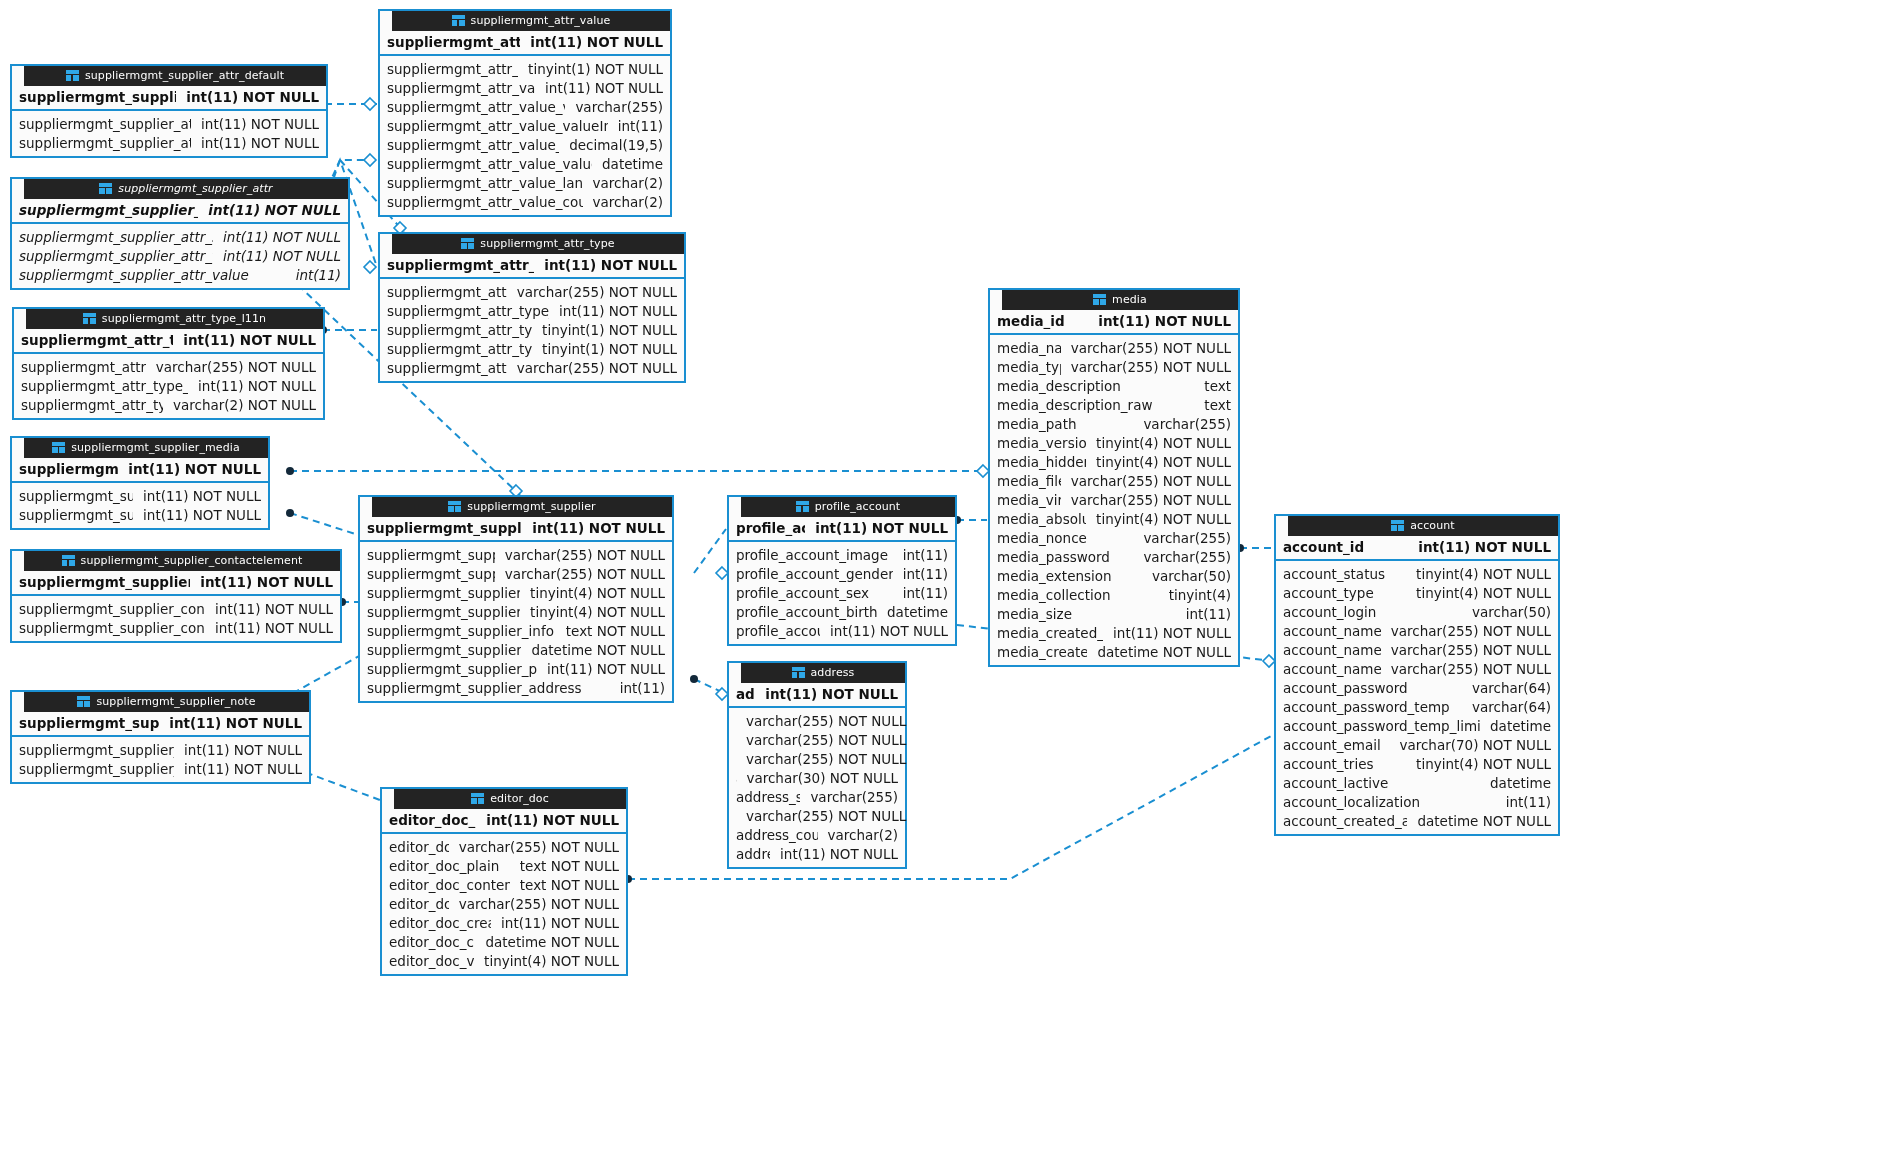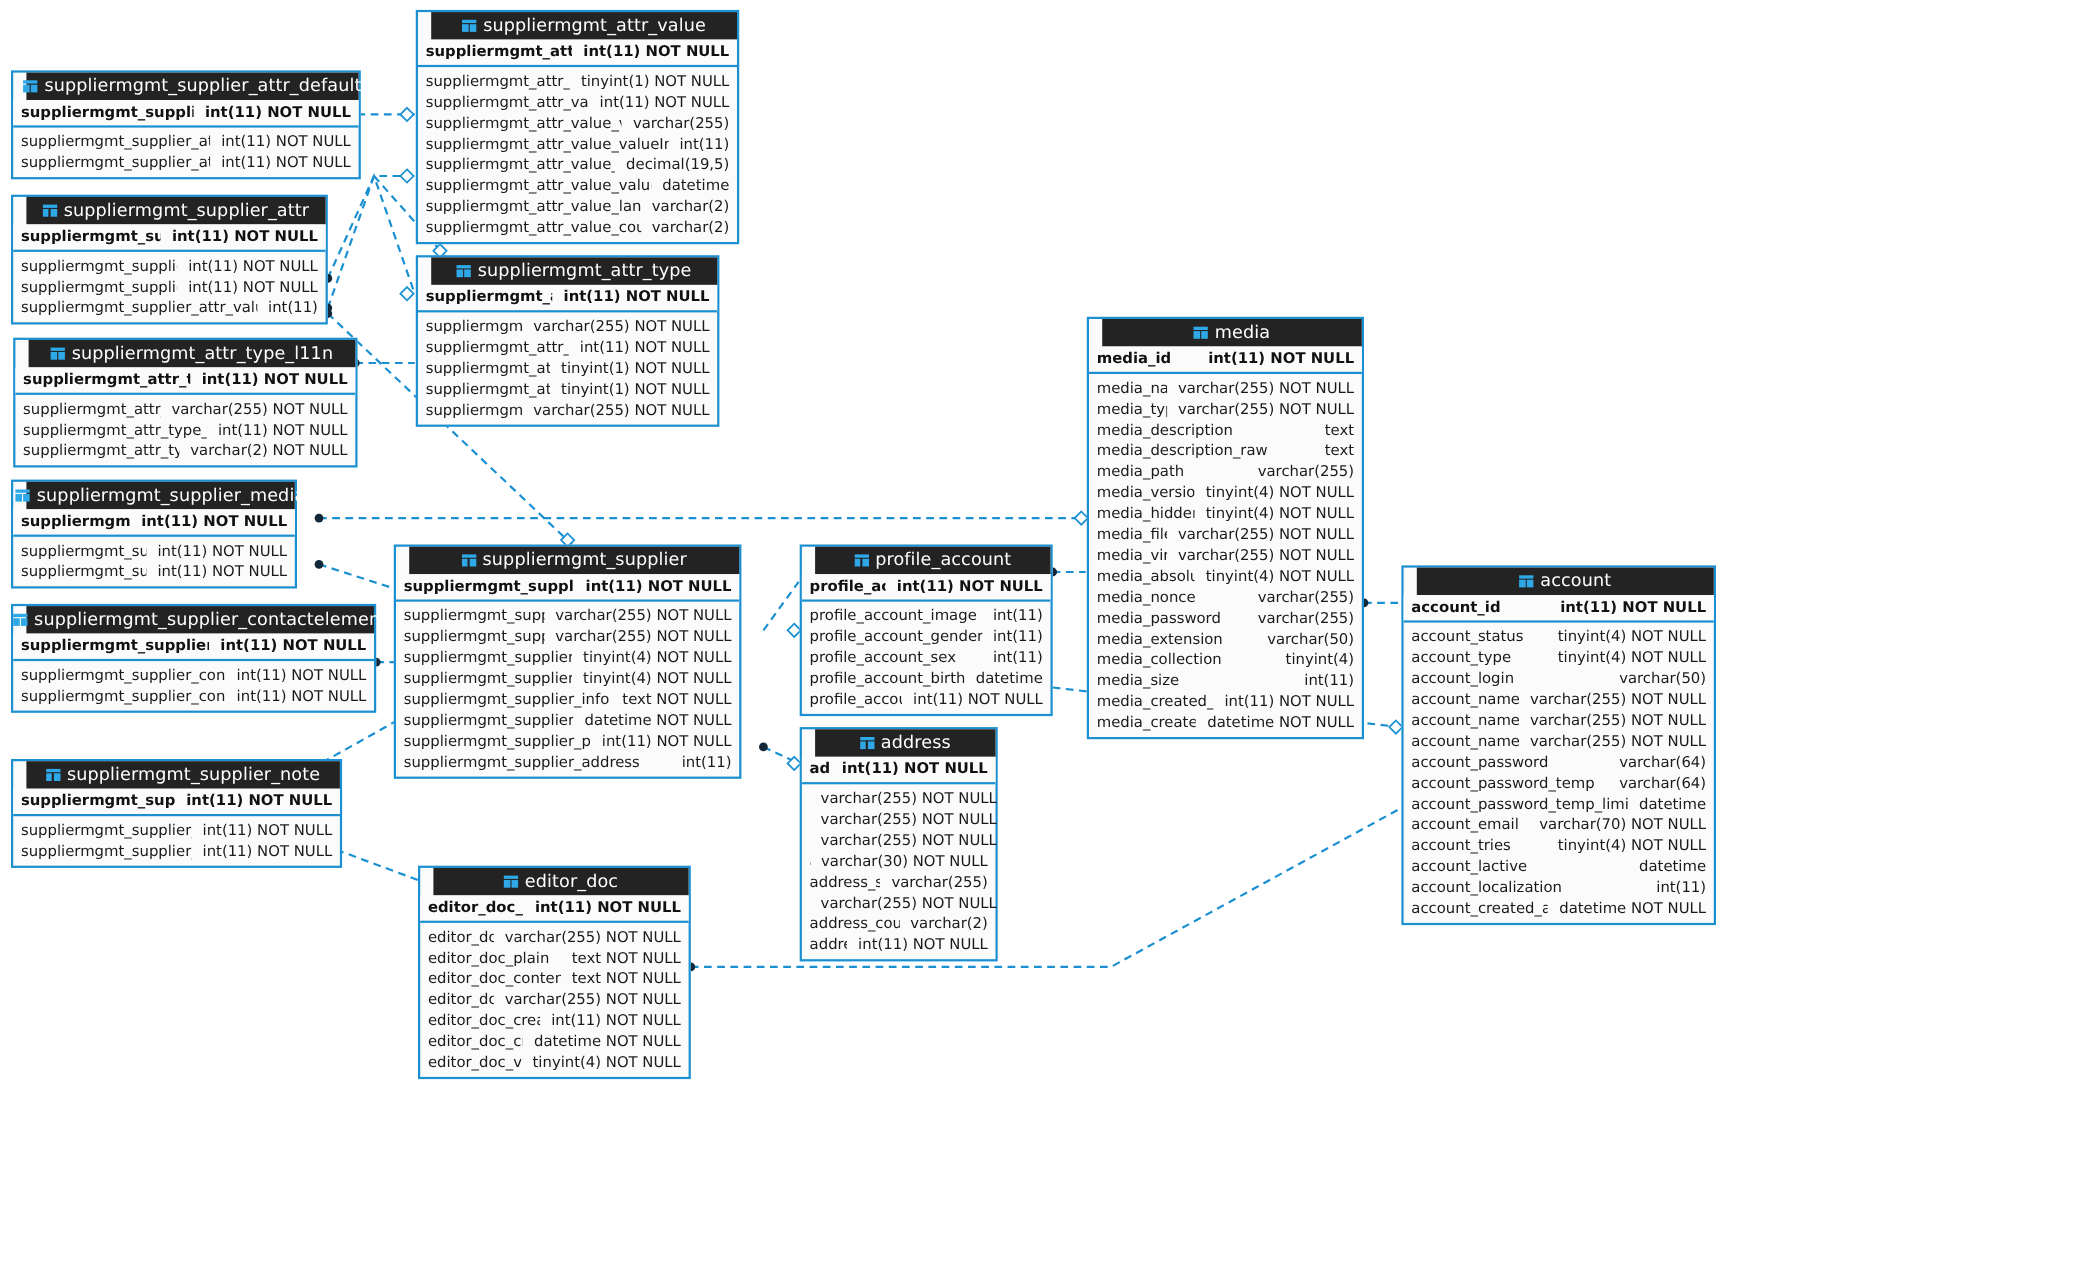--- a/index.html
+++ b/index.html
@@ -12,21 +12,21 @@
   .entity{
     position:absolute;
     border:2px solid #1a8fd1;
     background:#fbfbfb;
     box-sizing:border-box;
     z-index:2;
   }
   .ent-header{
     background:#232323;
     color:#ffffff;
-    font-size:16px;
+    font-size:11px;
     text-align:center;
     padding:4px 6px 5px 6px;
     display:flex;align-items:center;justify-content:center;gap:6px;
     letter-spacing:0.1px;
     line-height:1;
     margin-left:12px;
   }
   .tbl-icon{display:inline-block;width:13px;height:11px;position:relative;flex:0 0 auto;}
   .tbl-icon i{position:absolute;background:#2fa8e8;display:block;}
   .tbl-icon i.a{left:0;top:0;width:13px;height:3.5px;}
@@ -116,21 +116,21 @@
           <div class="row">
             <span class="nm">suppliermgmt_supplier_attr_default_type</span>
             <span class="ty">int(11) NOT NULL</span>
           </div>
           <div class="row">
             <span class="nm">suppliermgmt_supplier_attr_default_value</span>
             <span class="ty">int(11) NOT NULL</span>
           </div>
         </div>
       </div>
-      <div class="entity" style="left: 10px; top: 177px; width: 288px;">
+      <div class="entity" style="left: 10px; top: 177px; width: 340px; font-style: italic;">
         <div class="ent-header">
           <span class="tbl-icon">
             <i class="a"></i>
             <i class="b"></i>
             <i class="c"></i>
           </span>
           <span>suppliermgmt_supplier_attr</span>
         </div>
         <div class="pk-row">
           <span class="nm">suppliermgmt_supplier_attr_id</span>
@@ -292,21 +292,21 @@
           <div class="row">
             <span class="nm">suppliermgmt_attr_value_lang</span>
             <span class="ty">varchar(2)</span>
           </div>
           <div class="row">
             <span class="nm">suppliermgmt_attr_value_country</span>
             <span class="ty">varchar(2)</span>
           </div>
         </div>
       </div>
-      <div class="entity" style="left: 378px; top: 232px; width: 276px;">
+      <div class="entity" style="left: 378px; top: 232px; width: 308px;">
         <div class="ent-header">
           <span class="tbl-icon">
             <i class="a"></i>
             <i class="b"></i>
             <i class="c"></i>
           </span>
           <span>suppliermgmt_attr_type</span>
         </div>
         <div class="pk-row">
           <span class="nm">suppliermgmt_attr_type_id</span>

